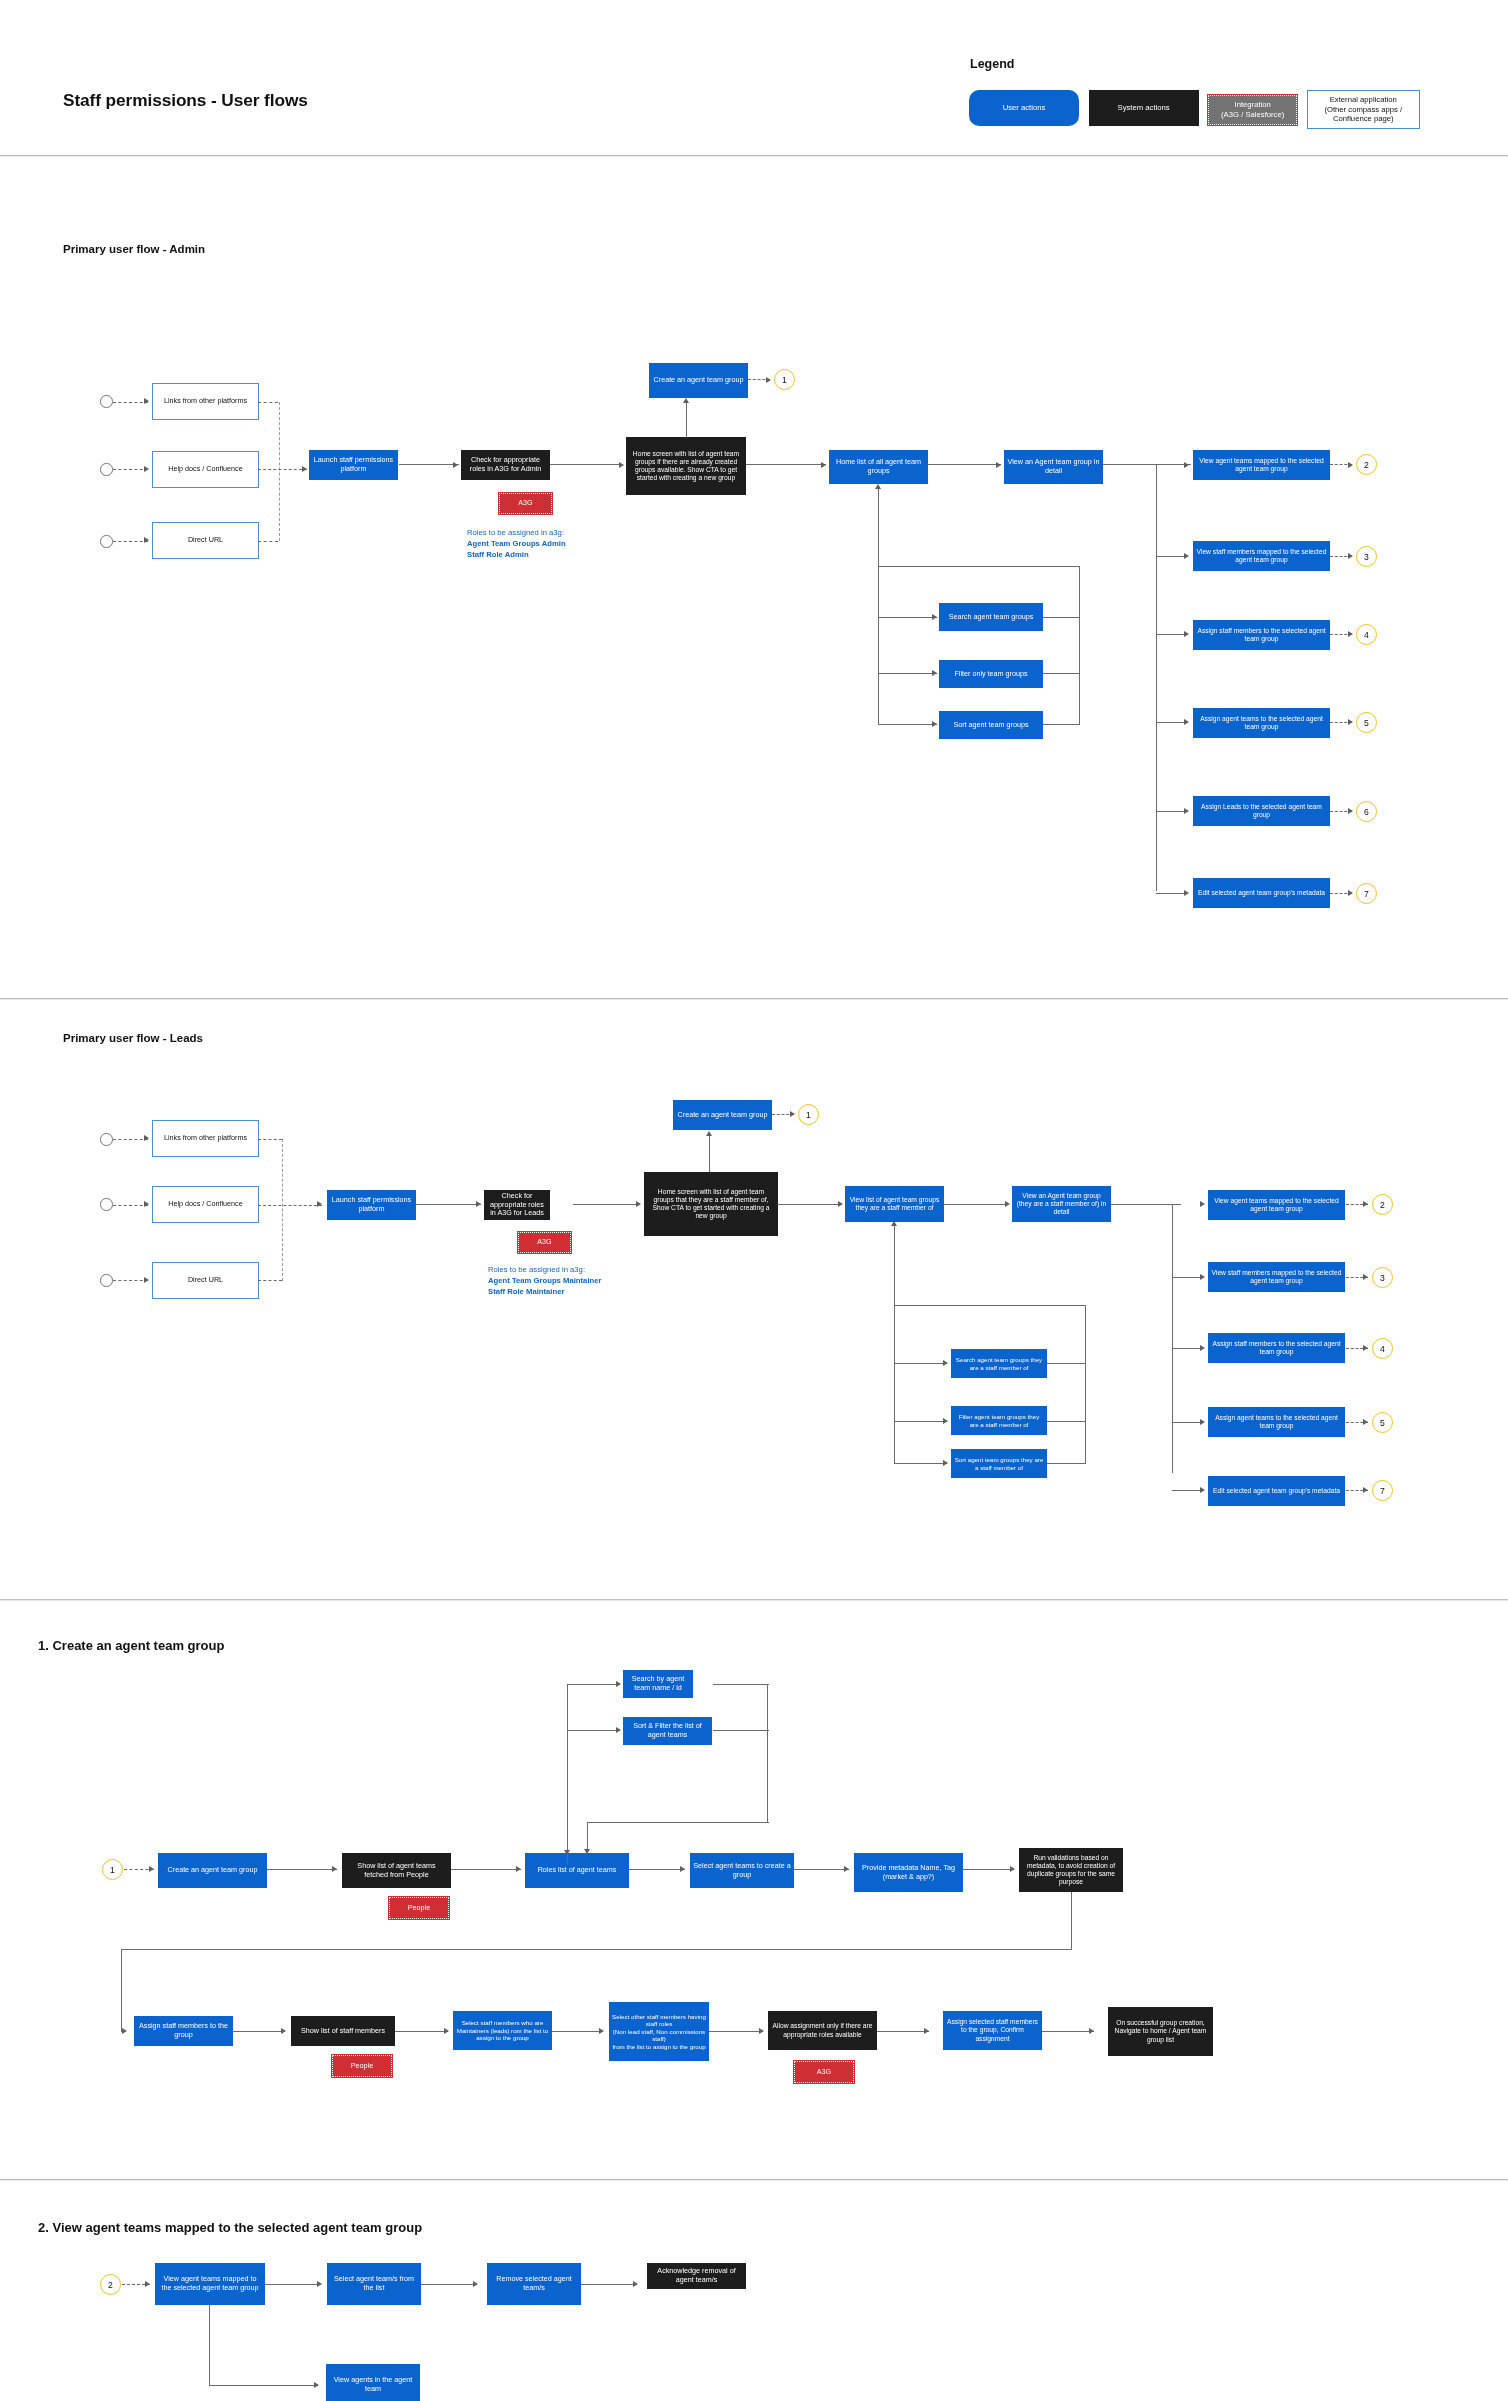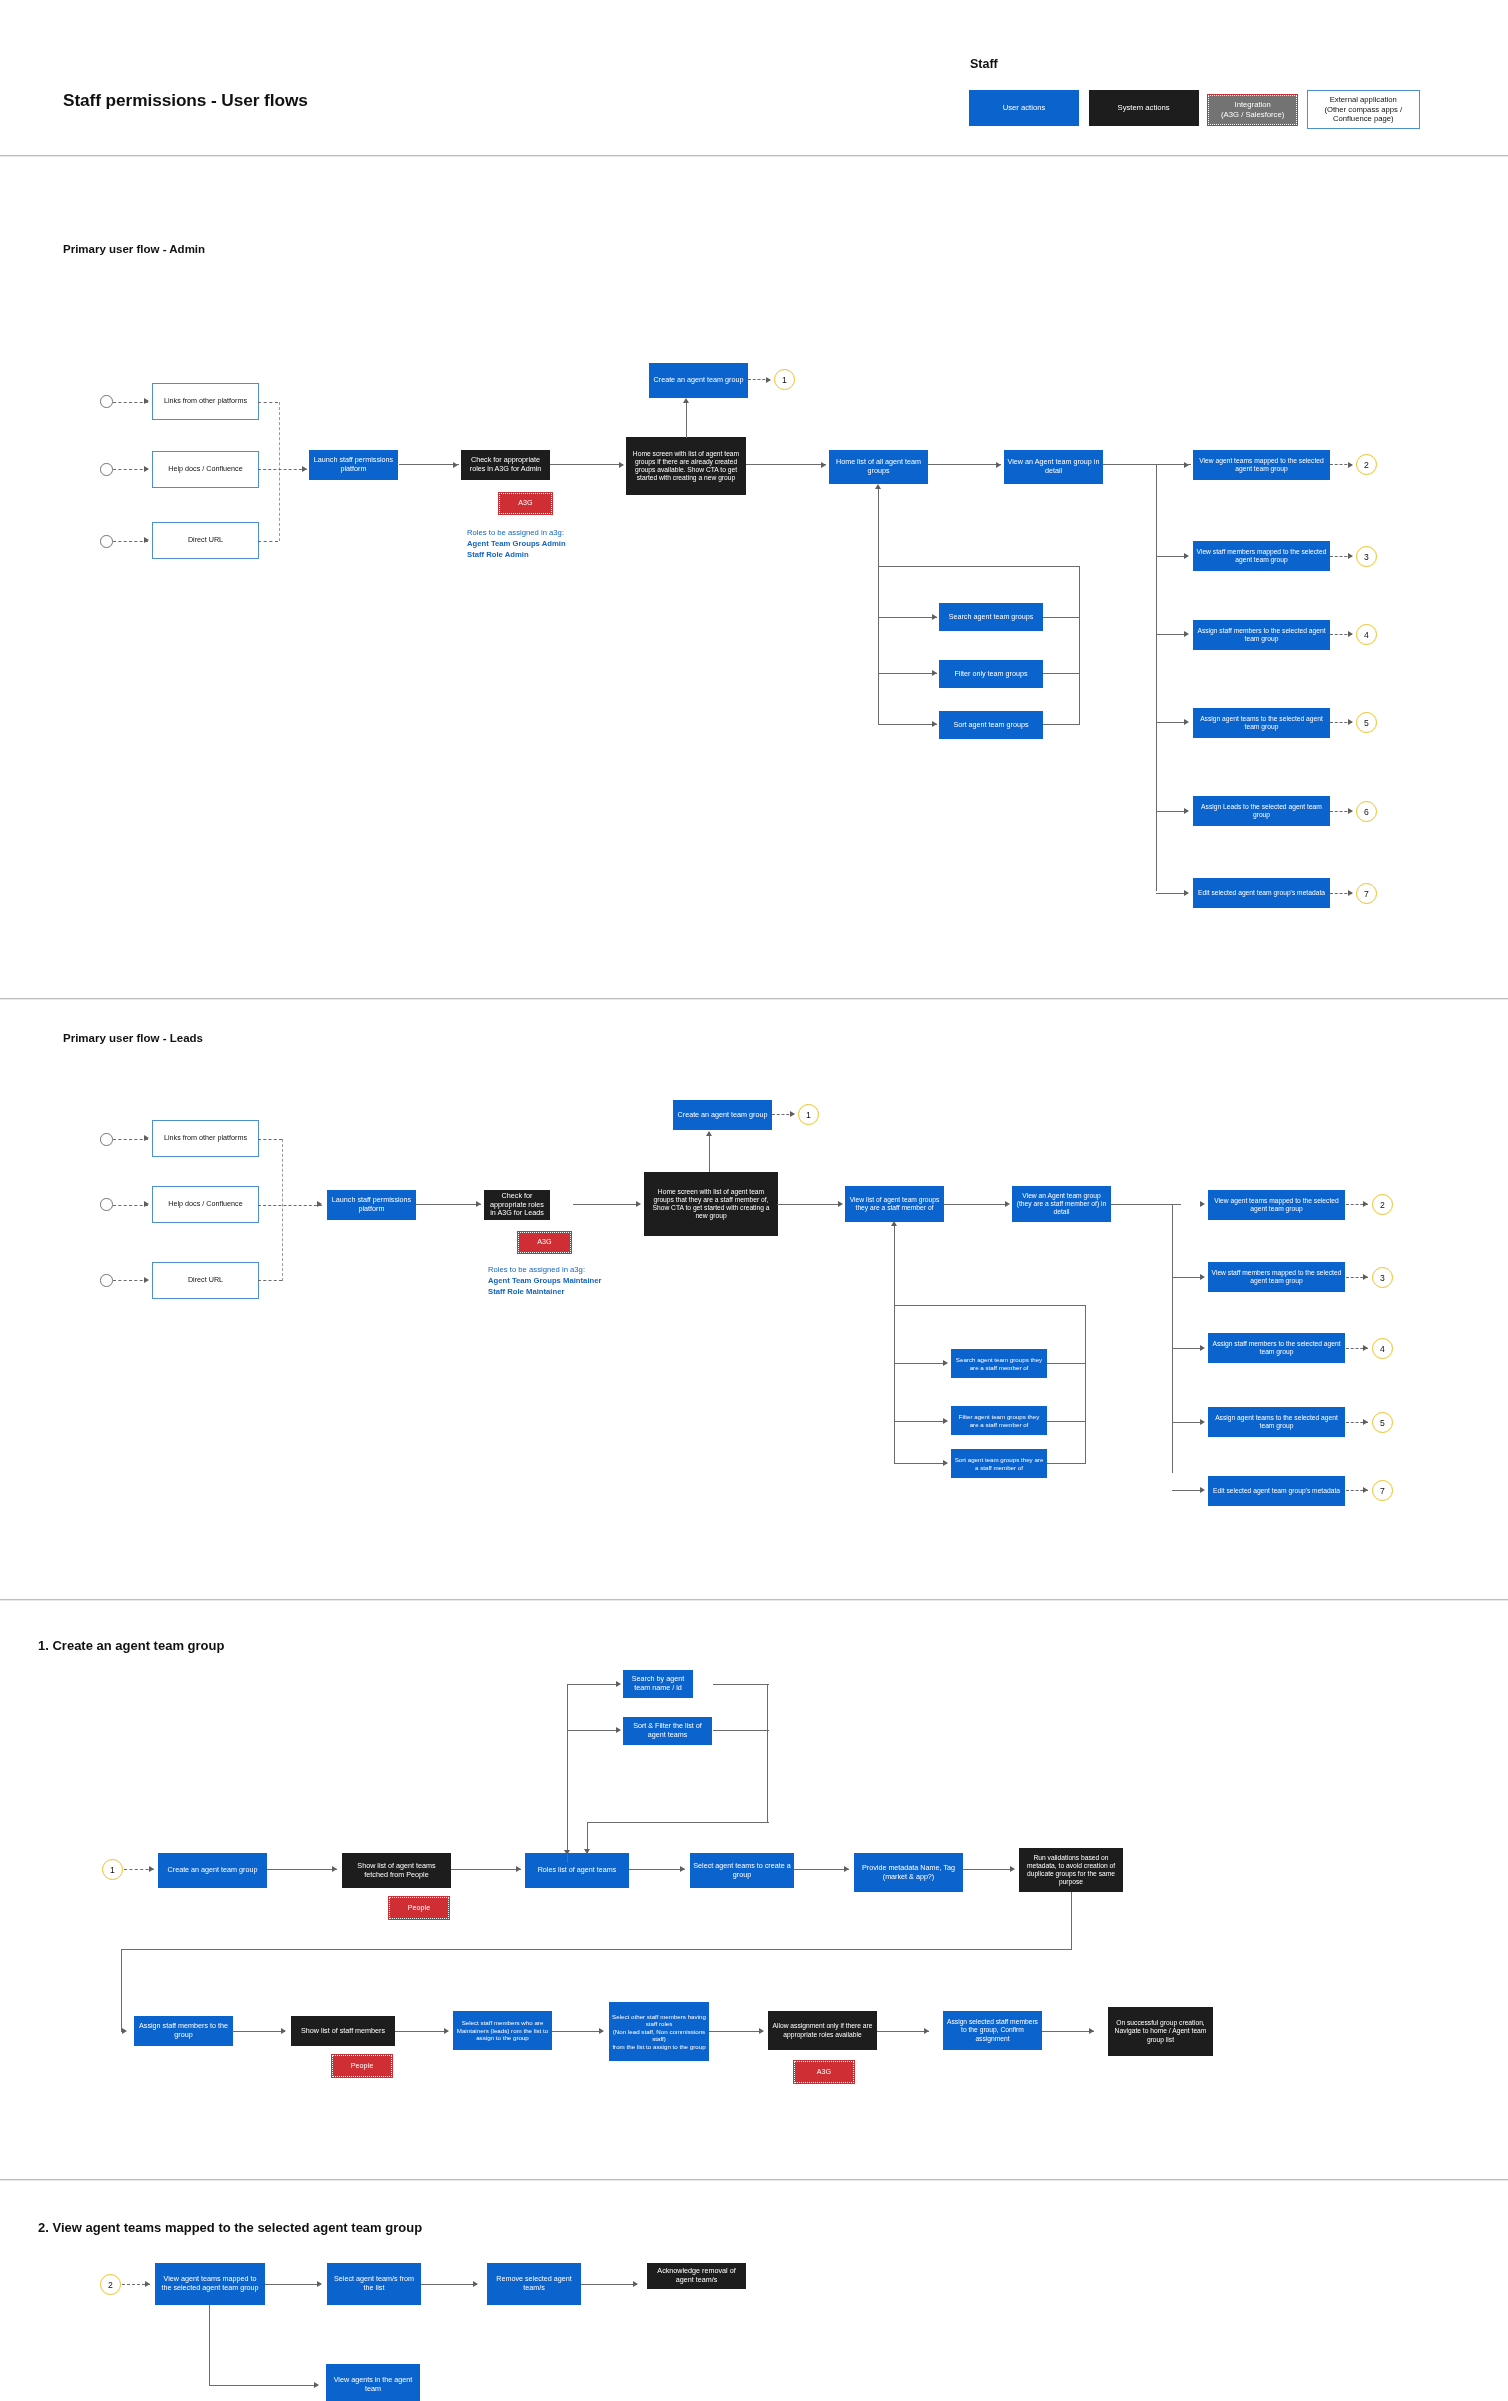--- a/index.html
+++ b/index.html
@@ -21,21 +21,21 @@
   }
   .legend-title{
     position:absolute; left:970px; top:57px;
     font-size:12.5px; font-weight:700; color:#111;
   }
   .legend-row{ position:absolute; left:969px; top:90px; display:flex; gap:9.6px; align-items:stretch; }
   .lg{
     display:flex; align-items:center; justify-content:center; text-align:center;
     font-size:7.7px; line-height:1.25; padding:2.9px 3.8px;
   }
-  .lg-user{ width:110px; height:36px; background:#0b63ce; color:#fff; }
+  .lg-user{ width:110px; height:36px; background:#0b63ce; color:#fff;border-radius:10px; }
   .lg-sys { width:110px; height:36px; background:#1d1d1d; color:#fff; }
   .lg-int { width:89px; height:30px; background:#737373; color:#fff;
             border:1.9px dotted #ffffff; outline:0.5px solid #cf2f34; align-self:center; }
   .lg-ext { width:113px; height:39px; background:#fff; color:#111; border:1px solid #4d8fd1; align-self:center;}
 
   .hr{ position:absolute; left:0; width:1508px; height:1.9px;
        background:linear-gradient(to bottom,#bdbdbd 0 1px,#e8e8e8 1px 1.9px); }
 
   
   .sec-title{ position:absolute; font-weight:700; color:#111; }
@@ -77,21 +77,21 @@
   .arr-r{ border-top:3.4px solid transparent; border-bottom:3.4px solid transparent; border-left:5.3px solid #5f5f5f; }
   .arr-u{ border-left:3.4px solid transparent; border-right:3.4px solid transparent; border-bottom:5.3px solid #5f5f5f; }
   .arr-d{ border-left:3.4px solid transparent; border-right:3.4px solid transparent; border-top:5.3px solid #5f5f5f; }
 </style>
 </head>
 <body>
 
 <div class="canvas">
 
   <div class="page-title">Staff permissions - User flows</div>
-  <div class="legend-title">Staff</div>
+  <div class="legend-title">Legend</div>
   <div class="legend-row">
     <div class="lg lg-user">User actions</div>
     <div class="lg lg-sys">System actions</div>
     <div class="lg lg-int" style="white-space:pre-line">Integration
 (A3G / Salesforce)</div>
     <div class="lg lg-ext" style="white-space:pre-line">External application
 (Other compass apps / Confluence page)</div>
   </div>
   <div class="hr" style="top:155px"></div>
 

